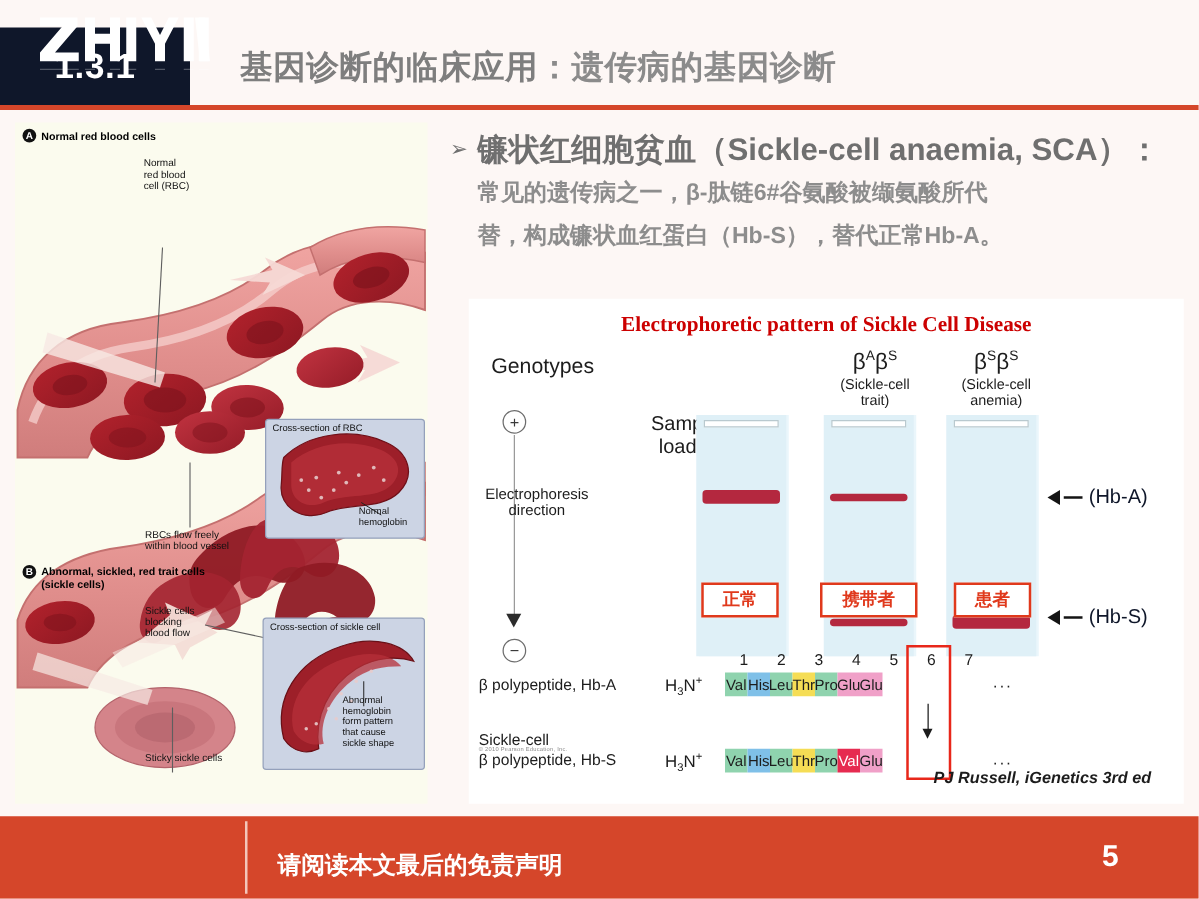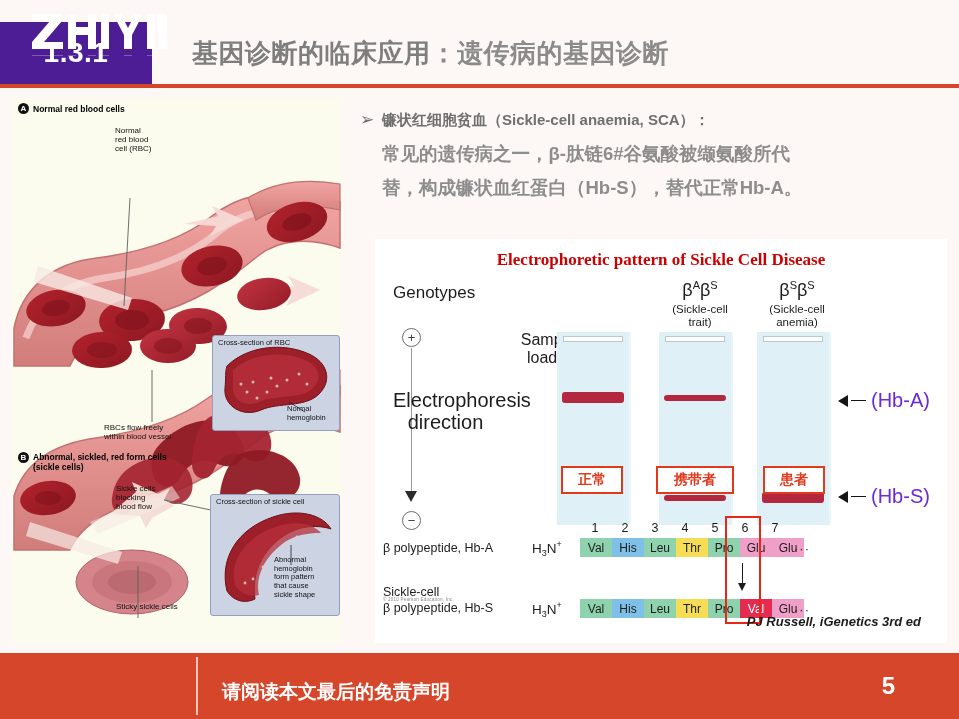--- a/index.html
+++ b/index.html
@@ -17,21 +17,21 @@
 
   
   #header-band {
     position: absolute; left: 0; top: 22px;
     width: 959px; height: 62px;
     background: #fdf7f5;
   }
   #header-number-box {
     position: absolute; left: 0; top: 22px;
     width: 152px; height: 62px;
-    background: #4c1d95;
+    background: #0f172a;
     display: flex; align-items: center; justify-content: center;
   }
   #header-number {
     color: #ffffff; font-size: 28px; font-weight: bold;
     letter-spacing: 0.5px;
   }
   #header-title {
     position: absolute; left: 192px; top: 22px;
     height: 62px; display: flex; align-items: center;
     color: #8b8b8b; font-size: 26px; font-weight: bold;
@@ -90,21 +90,21 @@
   #bullet-block {
     position: absolute; left: 360px; top: 103px;
     width: 590px;
   }
   .bullet-row { display: flex; align-items: flex-start; }
   .bullet-mark {
     flex: none; width: 22px; color: #6f6f6f;
     font-size: 17px; line-height: 34px;
   }
   .bullet-text {
-    font-size: 15px; font-weight: bold; color: #6f6f6f;
+    font-size: 25px; font-weight: bold; color: #6f6f6f;
     line-height: 34px;
   }
   .bullet-cont {
     margin-left: 22px;
     font-size: 18.5px; font-weight: bold; color: #8d8d8d;
     line-height: 34px;
   }
 
   
   #electro-figure {
@@ -142,22 +142,22 @@
     width: 1.4px; height: 150px; background: #9a9a9a;
   }
   #pole-arrow {
     position: absolute; left: 30px; top: 252px;
     width: 0; height: 0;
     border-left: 6px solid transparent;
     border-right: 6px solid transparent;
     border-top: 11px solid #2b2b2b;
   }
   #electro-direction {
-    left: 18px; top: 150px; width: 105px; text-align: center;
-    font-size: 20px; line-height: 1.1;
+    left: 2px; top: 150px; width: 105px; text-align: center;
+    font-size: 12px; line-height: 1.1;
   }
   #sample-loaded {
     left: 110px; top: 92px; font-size: 16px; line-height: 1.1;
     text-align: right; width: 90px;
   }
   #sample-arrow {
     position: absolute; left: 202px; top: 97px;
     width: 0; height: 0;
     border-top: 5px solid transparent;
     border-bottom: 5px solid transparent;
@@ -184,21 +184,21 @@
   .hb-arrow {
     position: absolute; display: flex; align-items: center; gap: 3px;
   }
   .hb-arrow .tri {
     width: 0; height: 0;
     border-top: 6px solid transparent;
     border-bottom: 6px solid transparent;
     border-right: 10px solid #141414;
   }
   .hb-arrow .dash { width: 15px; height: 1.6px; background: #141414; }
-  .hb-arrow .lbl { font-size: 20px; color: #6d28d9; margin-left: 2px; }
+  .hb-arrow .lbl { font-size: 16px; color: #0f172a; margin-left: 2px; }
 
   .status-box {
     position: absolute; top: 227px;
     border: 2px solid #e0391c;
     background: #ffffff;
     color: #e0391c; font-weight: bold; font-size: 14px;
     padding: 3px 8px; text-align: center;
     white-space: nowrap;
   }
 
@@ -207,21 +207,21 @@
   .aa-rowlabel {
     position: absolute; font-size: 12.5px; color: #1c1c1c; line-height: 1.25;
   }
   .aa-nterm {
     position: absolute; font-size: 13.5px; color: #1c1c1c;
   }
   .aa-nterm sub { font-size: 9px; }
   .aa-nterm sup { font-size: 9px; }
   .aa-strip { position: absolute; display: flex; }
   .aa-cell {
-    width: 32px; height: 19px;
+    width: 18px; height: 19px;
     display: flex; align-items: center; justify-content: center;
     font-size: 12px; color: #1c1c1c; font-weight: normal;
   }
   .aa-num-row { position: absolute; display: flex; }
   .aa-num {
     width: 30px; text-align: center; font-size: 12.5px; color: #1c1c1c;
   }
   .aa-ellipsis {
     position: absolute; font-size: 13px; color: #1c1c1c; letter-spacing: 1px;
   }
@@ -378,21 +378,21 @@
       <line x1="126" y1="468" x2="126" y2="520" stroke="#5f5f5f" stroke-width="0.9"></line>
     </svg>
 
     <div class="panel-tag" style="left:6px; top:5px;">
       <span class="panel-circle">A</span>
       <span>Normal red blood cells</span>
     </div>
     <div class="fig-label callout" style="left:103px; top:28px; white-space:pre;">Normal
 red blood
 cell (RBC)</div>
-    <div class="fig-label callout" style="left:92px; top:325px; white-space:pre;">RBCs flow freely
+    <div class="fig-label callout" style="left:104px; top:325px; white-space:pre;">RBCs flow freely
 within blood vessel</div>
 
     <div class="inset-box" style="left:200px; top:237px; width:128px; height:96px;">
       <svg width="128" height="96" viewBox="0 0 128 96">
         <path d="M14,30 C34,10 70,6 96,18 C114,26 120,44 106,58 C92,72 66,66 48,74
                  C30,82 10,70 12,52 C13,42 12,36 14,30 Z" fill="#9d1f29" stroke="#6f1018" stroke-width="1"></path>
         <path d="M20,34 C38,18 68,14 92,24 C106,30 110,42 100,52 C88,64 64,58 46,66
                  C32,72 20,64 20,52 Z" fill="#b7303a" opacity="0.8"></path>
         <g fill="#e6c9c9" opacity="0.9">
           <circle cx="34" cy="56" r="1.5"></circle>
@@ -408,21 +408,21 @@
         </g>
         <line x1="76" y1="66" x2="92" y2="76" stroke="#222" stroke-width="0.8"></line>
       </svg>
     </div>
     <div class="inset-title" style="left:206px; top:240px;">Cross-section of RBC</div>
     <div class="fig-label callout" style="left:275px; top:307px; white-space:pre; font-size:7.5px;">Normal
 hemoglobin</div>
 
     <div class="panel-tag" style="left:6px; top:354px; align-items:flex-start;">
       <span class="panel-circle">B</span>
-      <span style="white-space:pre;">Abnormal, sickled, red form cells
+      <span style="white-space:pre;">Abnormal, sickled, red trait cells
 (sickle cells)</span>
     </div>
     <div class="fig-label callout" style="left:104px; top:386px; white-space:pre;">Sickle cells
 blocking
 blood flow</div>
     <div class="fig-label callout" style="left:104px; top:504px;">Sticky sickle cells</div>
 
     <div class="inset-box" style="left:198px; top:396px; width:130px; height:122px;">
       <svg width="130" height="122" viewBox="0 0 130 122">
         <path d="M16,96 C8,64 26,34 62,22 C88,13 112,20 120,34 C108,30 90,30 74,40

